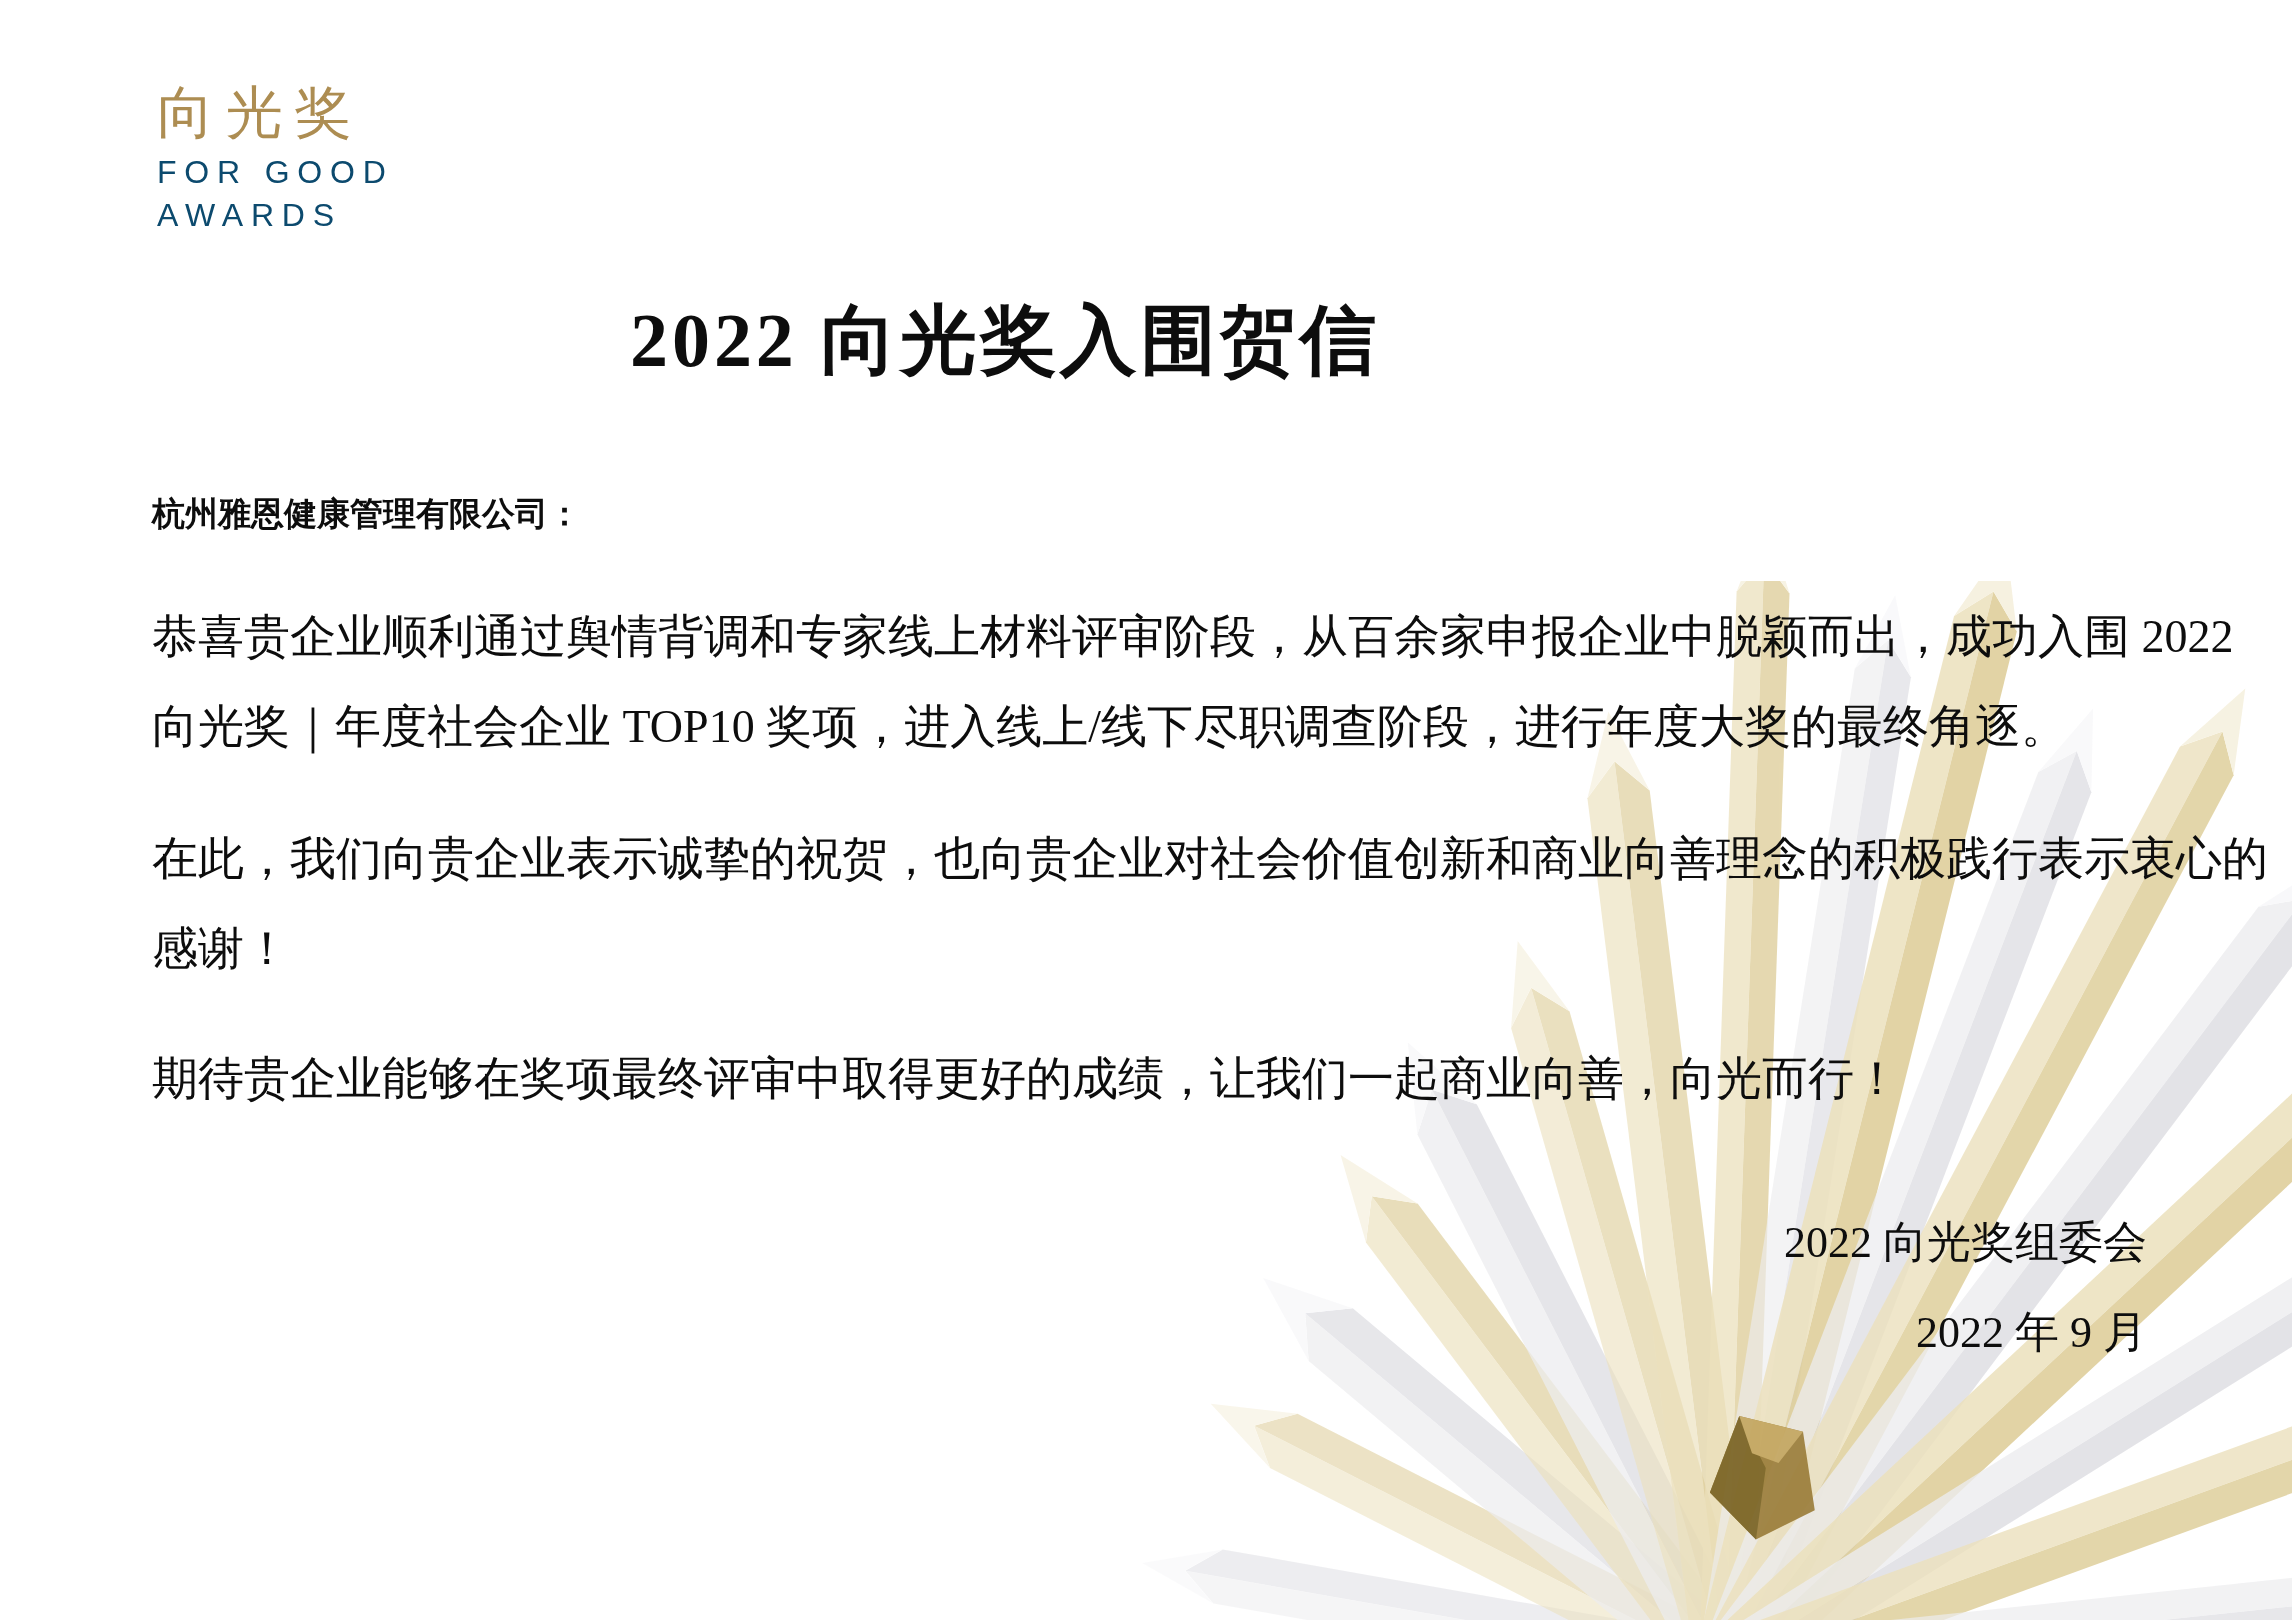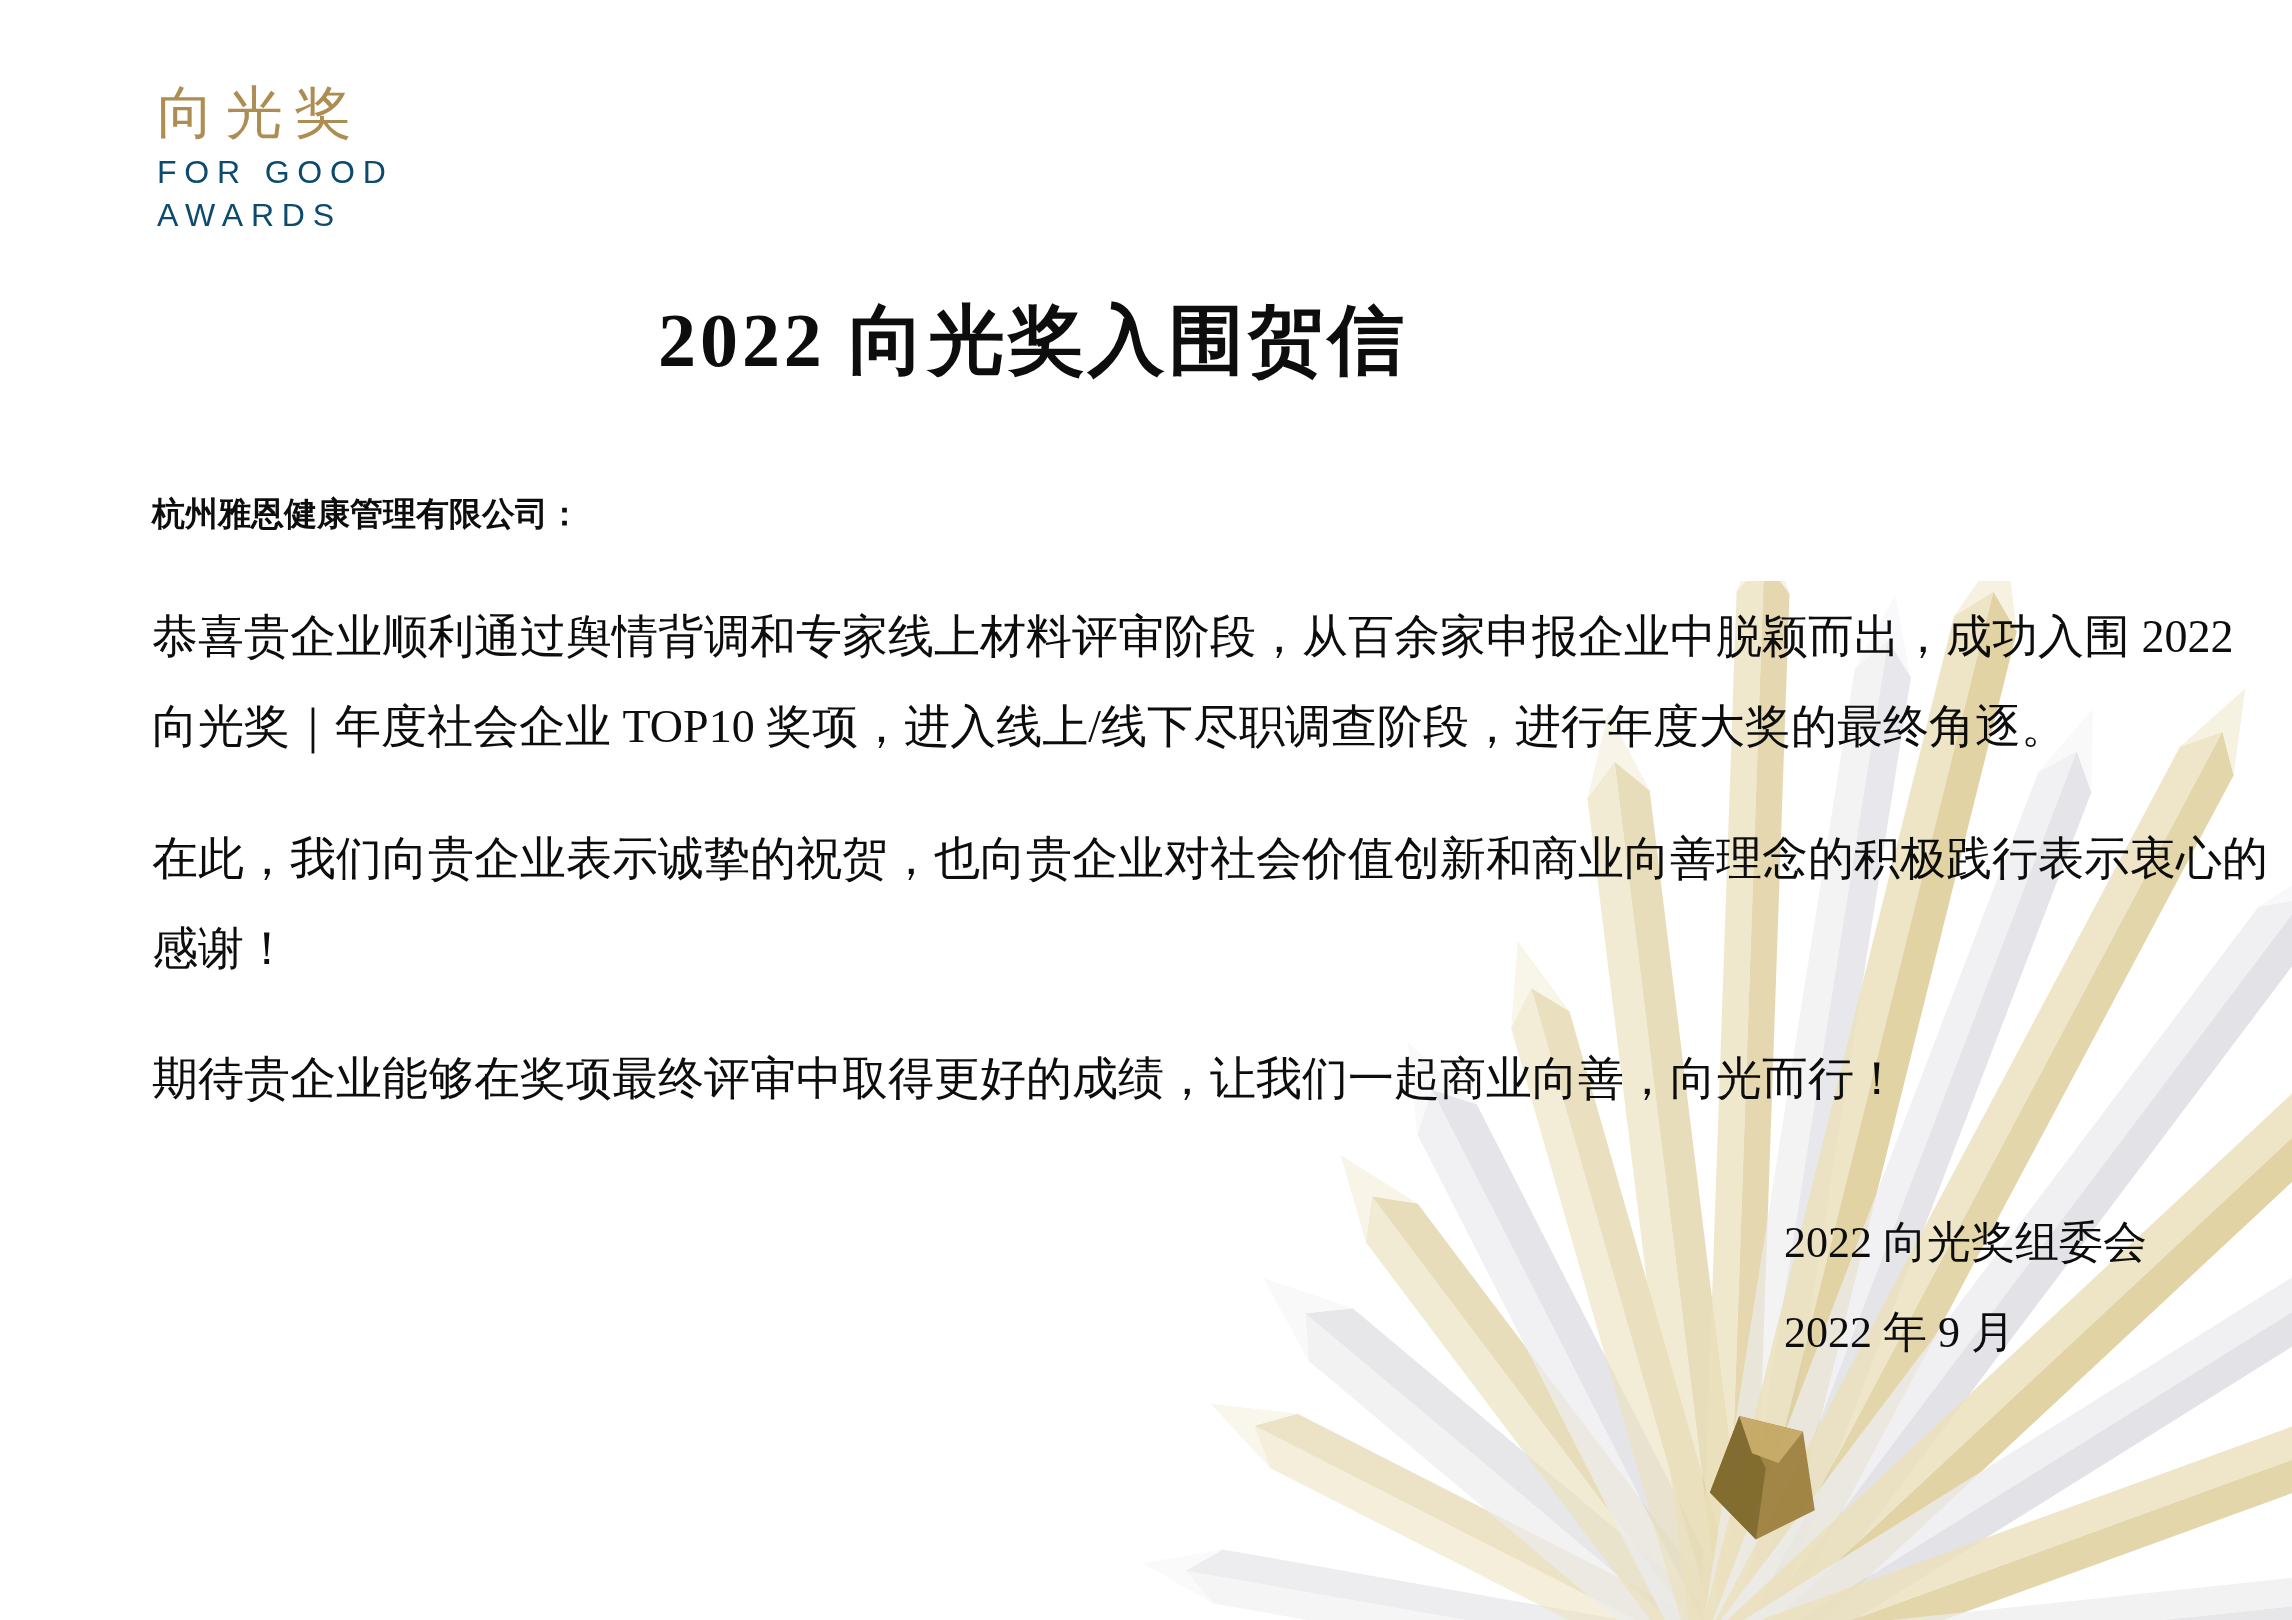--- a/index.html
+++ b/index.html
@@ -43,21 +43,20 @@
   
   .title{
     position:absolute;
     top:290px;left:0;
     width:2010px;
     text-align:center;
     font-size:76px;
     font-weight:bold;
     letter-spacing:3.9px;
     z-index:2;
-    padding-left:28px;
   }
   
   .content{
     position:absolute;
     left:152px;top:469px;
     width:1996px;
     font-size:46px;
     z-index:2;
   }
   .line{
@@ -73,21 +72,21 @@
   .para{margin-top:0;}
   .para.p1{margin-top:33px;}
   .para.p2{margin-top:42px;}
   .para.p3{margin-top:40px;}
   .line b{font-weight:normal;}
   
   .signature{
     position:absolute;
     top:1198px;
     right:146px;
-    text-align:left;
+    text-align:right;
     font-size:44px;
     z-index:2;
   }
   .signature .line{height:90px;line-height:90px;}
 </style>
 </head>
 <body>
 
 <svg id="crystal-art" viewBox="0 0 1500 1060" xmlns="http://www.w3.org/2000/svg" aria-hidden="true">
     <g transform="translate(921,1107) rotate(-80)" opacity="0.5">

